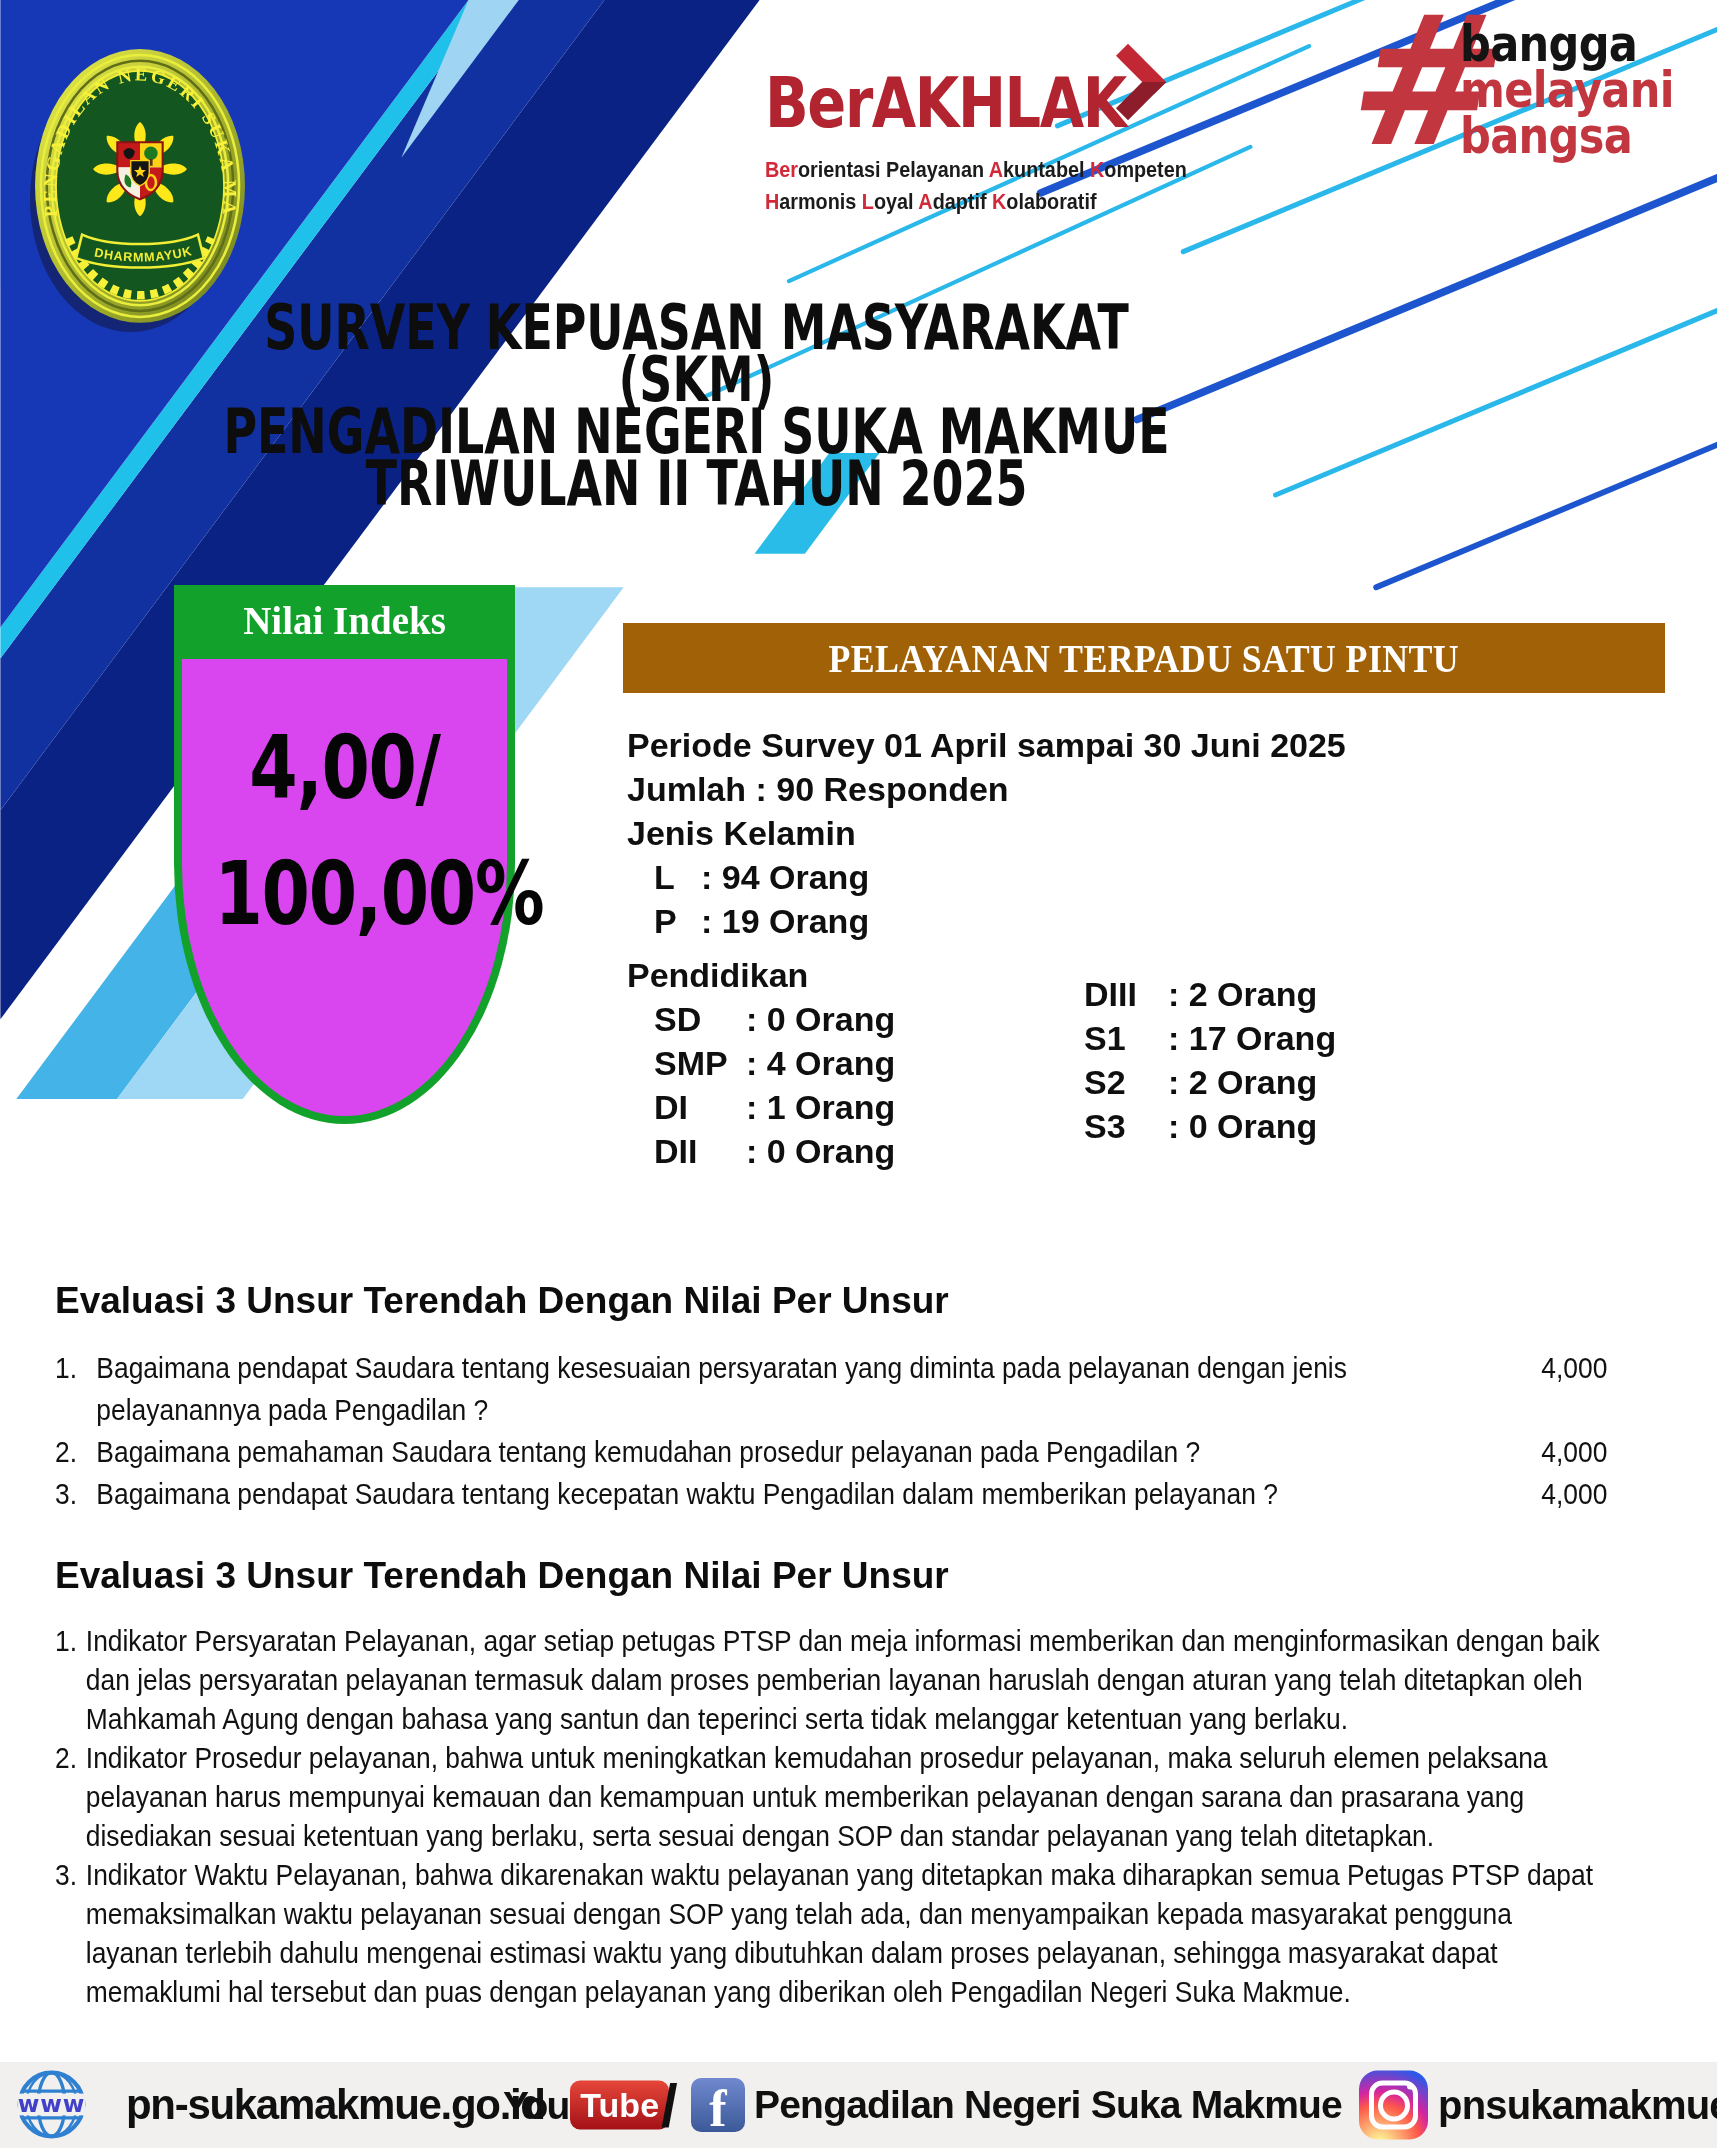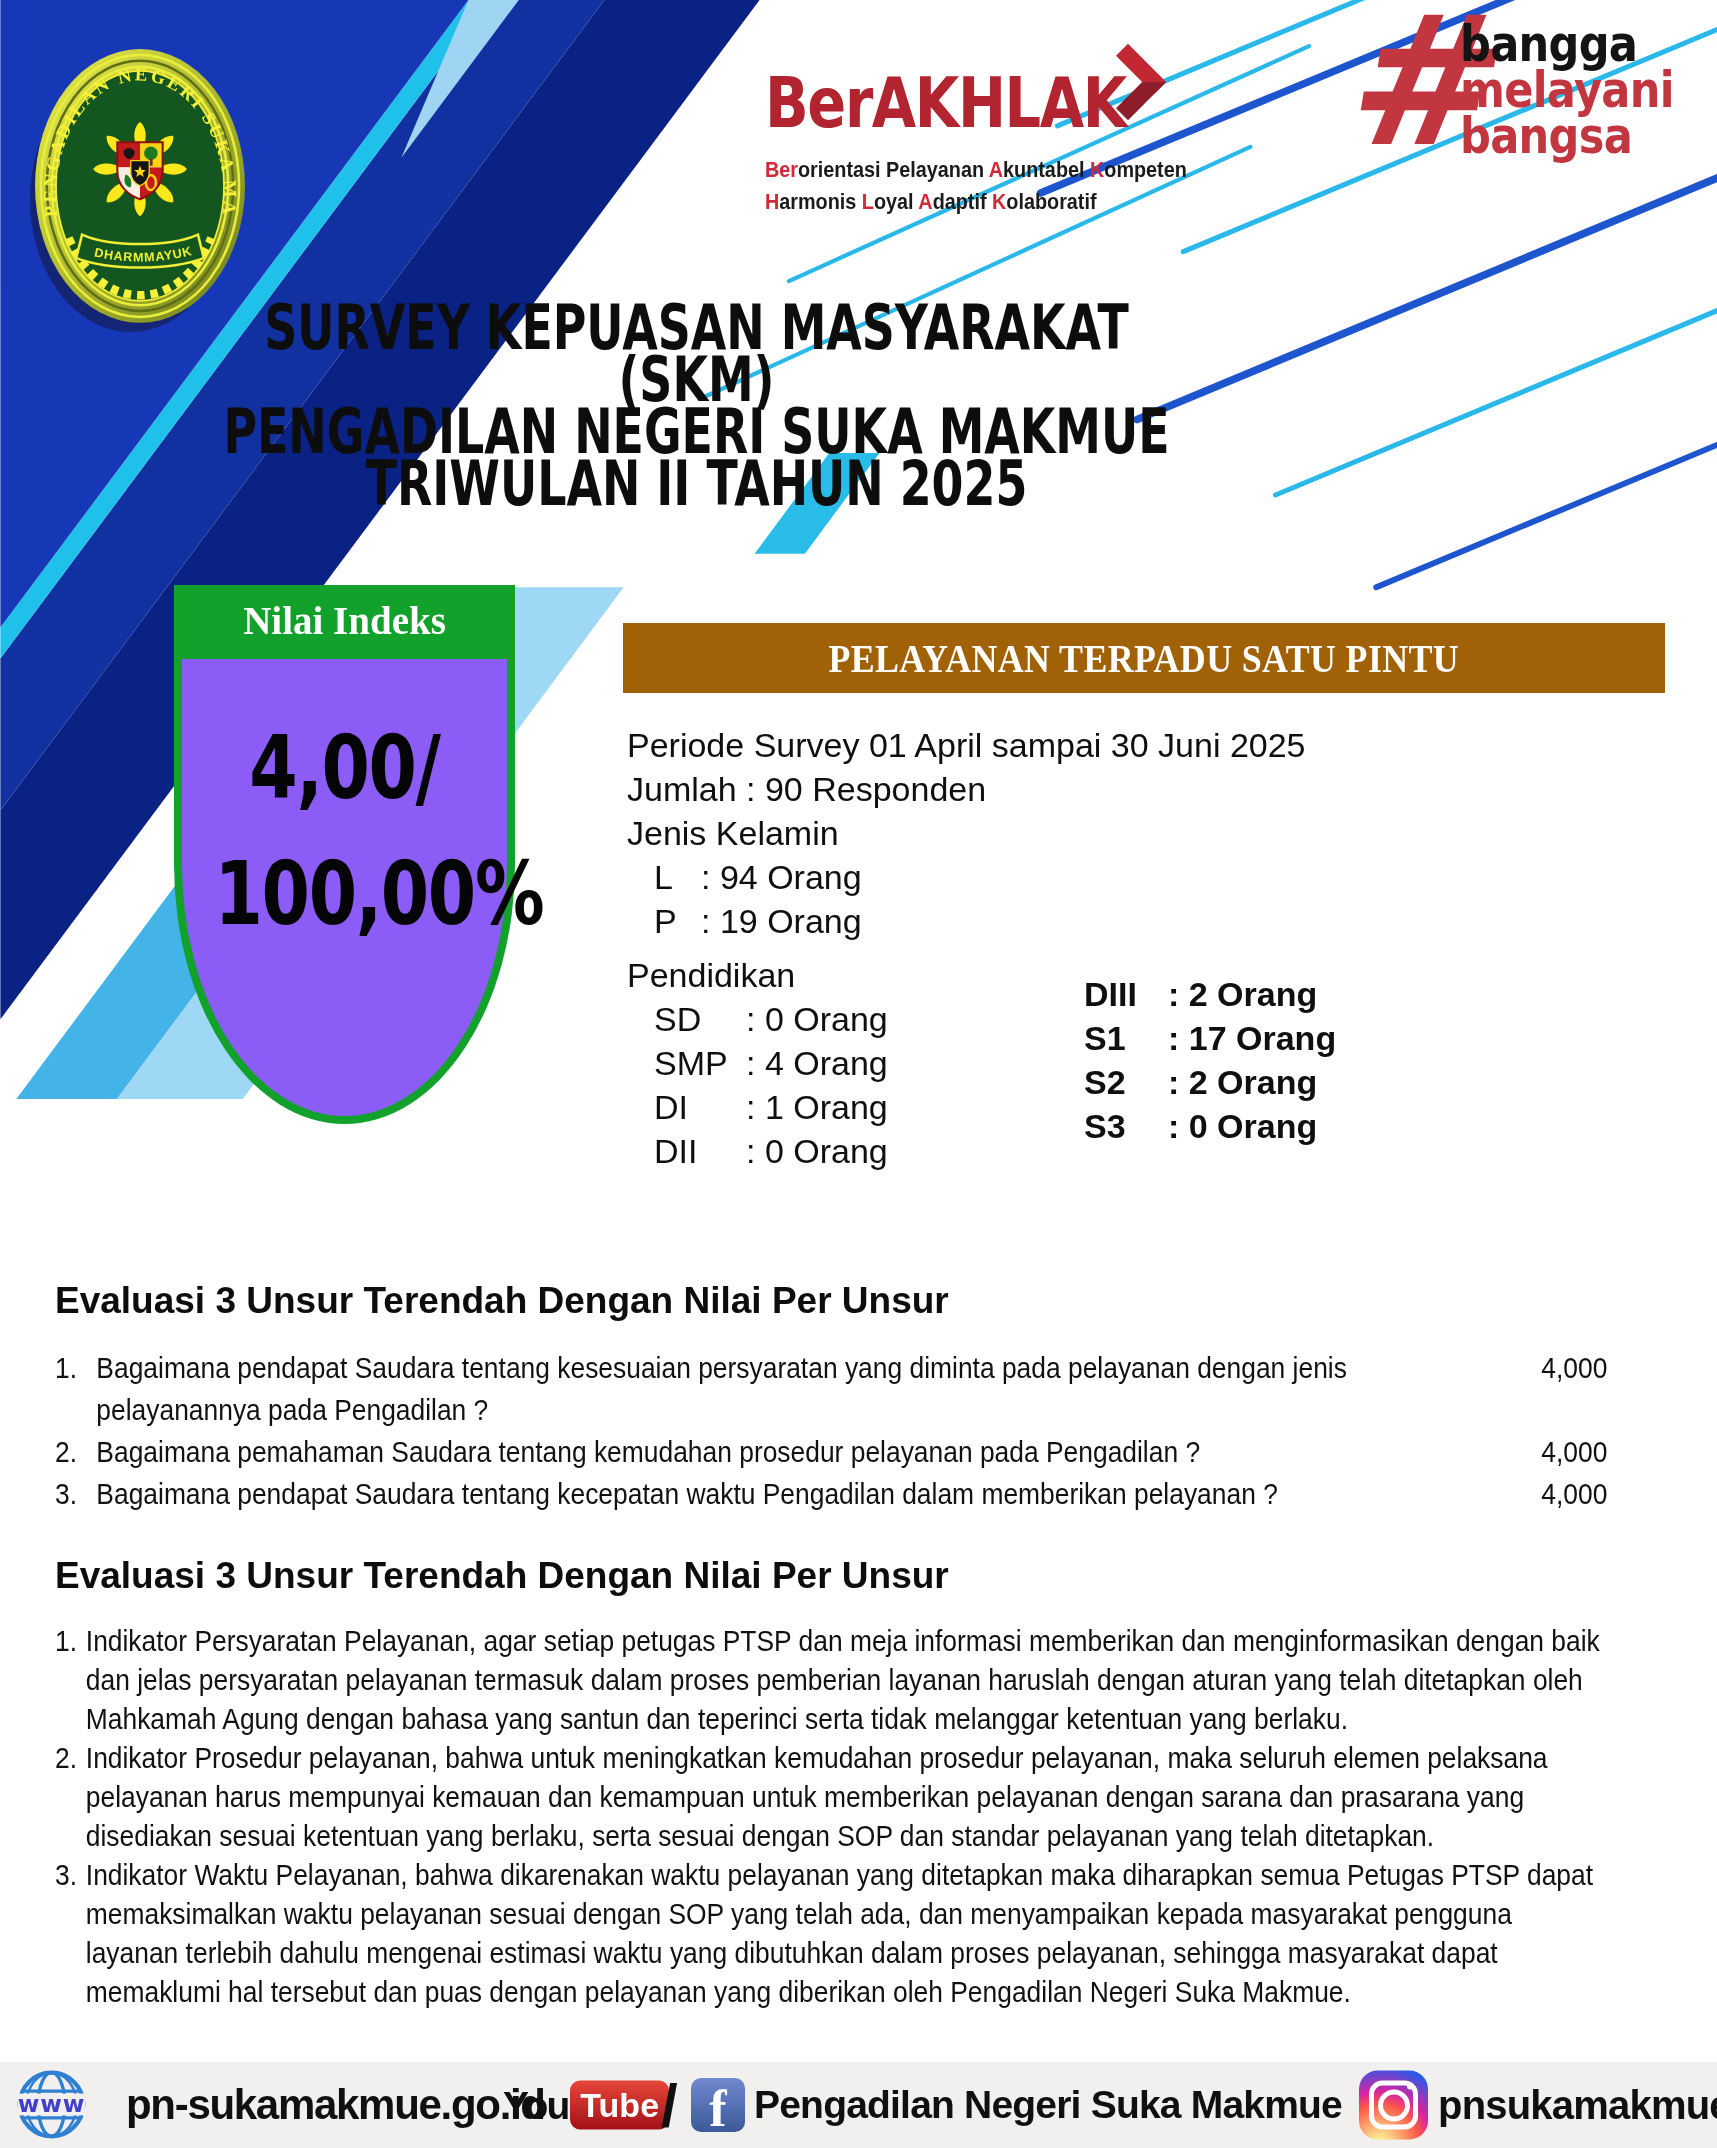--- a/index.html
+++ b/index.html
@@ -26,31 +26,31 @@
   .bw div{font-size:49px;font-weight:800;line-height:46px;letter-spacing:-0.8px;font-family:"DejaVu Sans",sans-serif;}
   .b1{color:#141414;}.b2,.b3{color:#C23640;}
   
   .title{position:absolute;left:0;top:302px;width:1393px;text-align:center;}
   .title div{font-family:"DejaVu Sans",sans-serif;font-size:62px;font-weight:bold;line-height:52px;
              color:#0d0d0d;transform:scaleX(0.74);}
   
   .badge{position:absolute;left:174px;top:585px;width:341px;height:539px;}
   .badge-head{height:74px;background:#12A12B;color:#fff;font-family:"Liberation Serif","DejaVu Serif",serif;
               font-weight:bold;font-size:39px;text-align:center;line-height:72px;}
-  .badge-body{position:absolute;left:0;top:74px;right:0;bottom:0;background:#8b5cf6;border:8.4px solid #12A12B;
+  .badge-body{position:absolute;left:0;top:74px;right:0;bottom:0;background:#d946ef;border:8.4px solid #12A12B;
               border-top:none;border-radius:0 0 50% 50% / 0 0 260px 260px;}
   .badge-val{margin-top:46px;text-align:center;font-family:"DejaVu Sans",sans-serif;font-weight:bold;
              font-size:87px;line-height:126px;letter-spacing:-1.7px;color:#050505;}
   .badge-val div{transform:scaleX(0.8);}
   
   .ptsp-bar{position:absolute;left:623px;top:623px;width:1042px;height:70px;background:#a16207;color:#fff;
             display:flex;align-items:center;justify-content:center;}
   .ptsp-txt{font-family:"Liberation Serif","DejaVu Serif",serif;font-weight:bold;font-size:39px;
             letter-spacing:0.4px;transform:scaleX(0.92);white-space:nowrap;}
-  .info{position:absolute;left:627px;top:723px;font-weight:normal;font-size:34px;color:#0f0f0f;}
+  .info{position:absolute;left:627px;top:723px;font-weight:bold;font-size:34px;color:#0f0f0f;}
   .info2{position:absolute;left:1040px;top:972px;font-weight:bold;font-size:34px;color:#0f0f0f;}
   .iline,.irow{line-height:44px;}
   .irow{display:flex;}
   .ind{padding-left:27px;}
   .lab1{width:47px;flex:none;}
   .lab2{width:92px;flex:none;}
   .lab3{width:84px;flex:none;margin-left:44px;}
   .pgap{margin-top:10px;}
   
   .sec-h{font-size:37px;font-weight:bold;color:#0d0d0d;}

